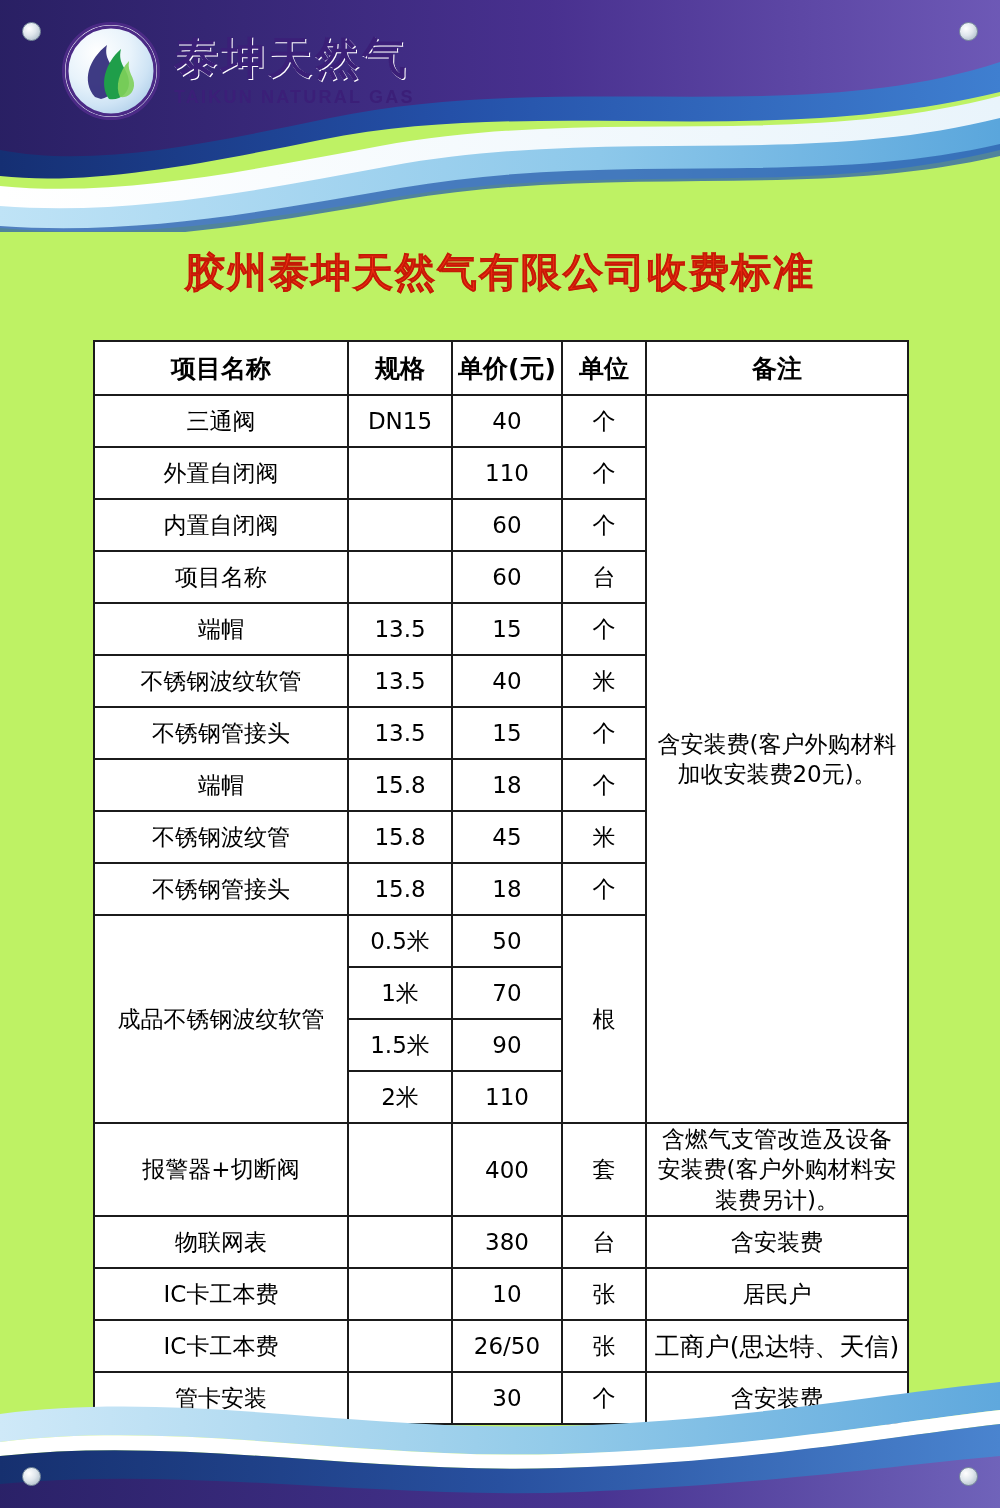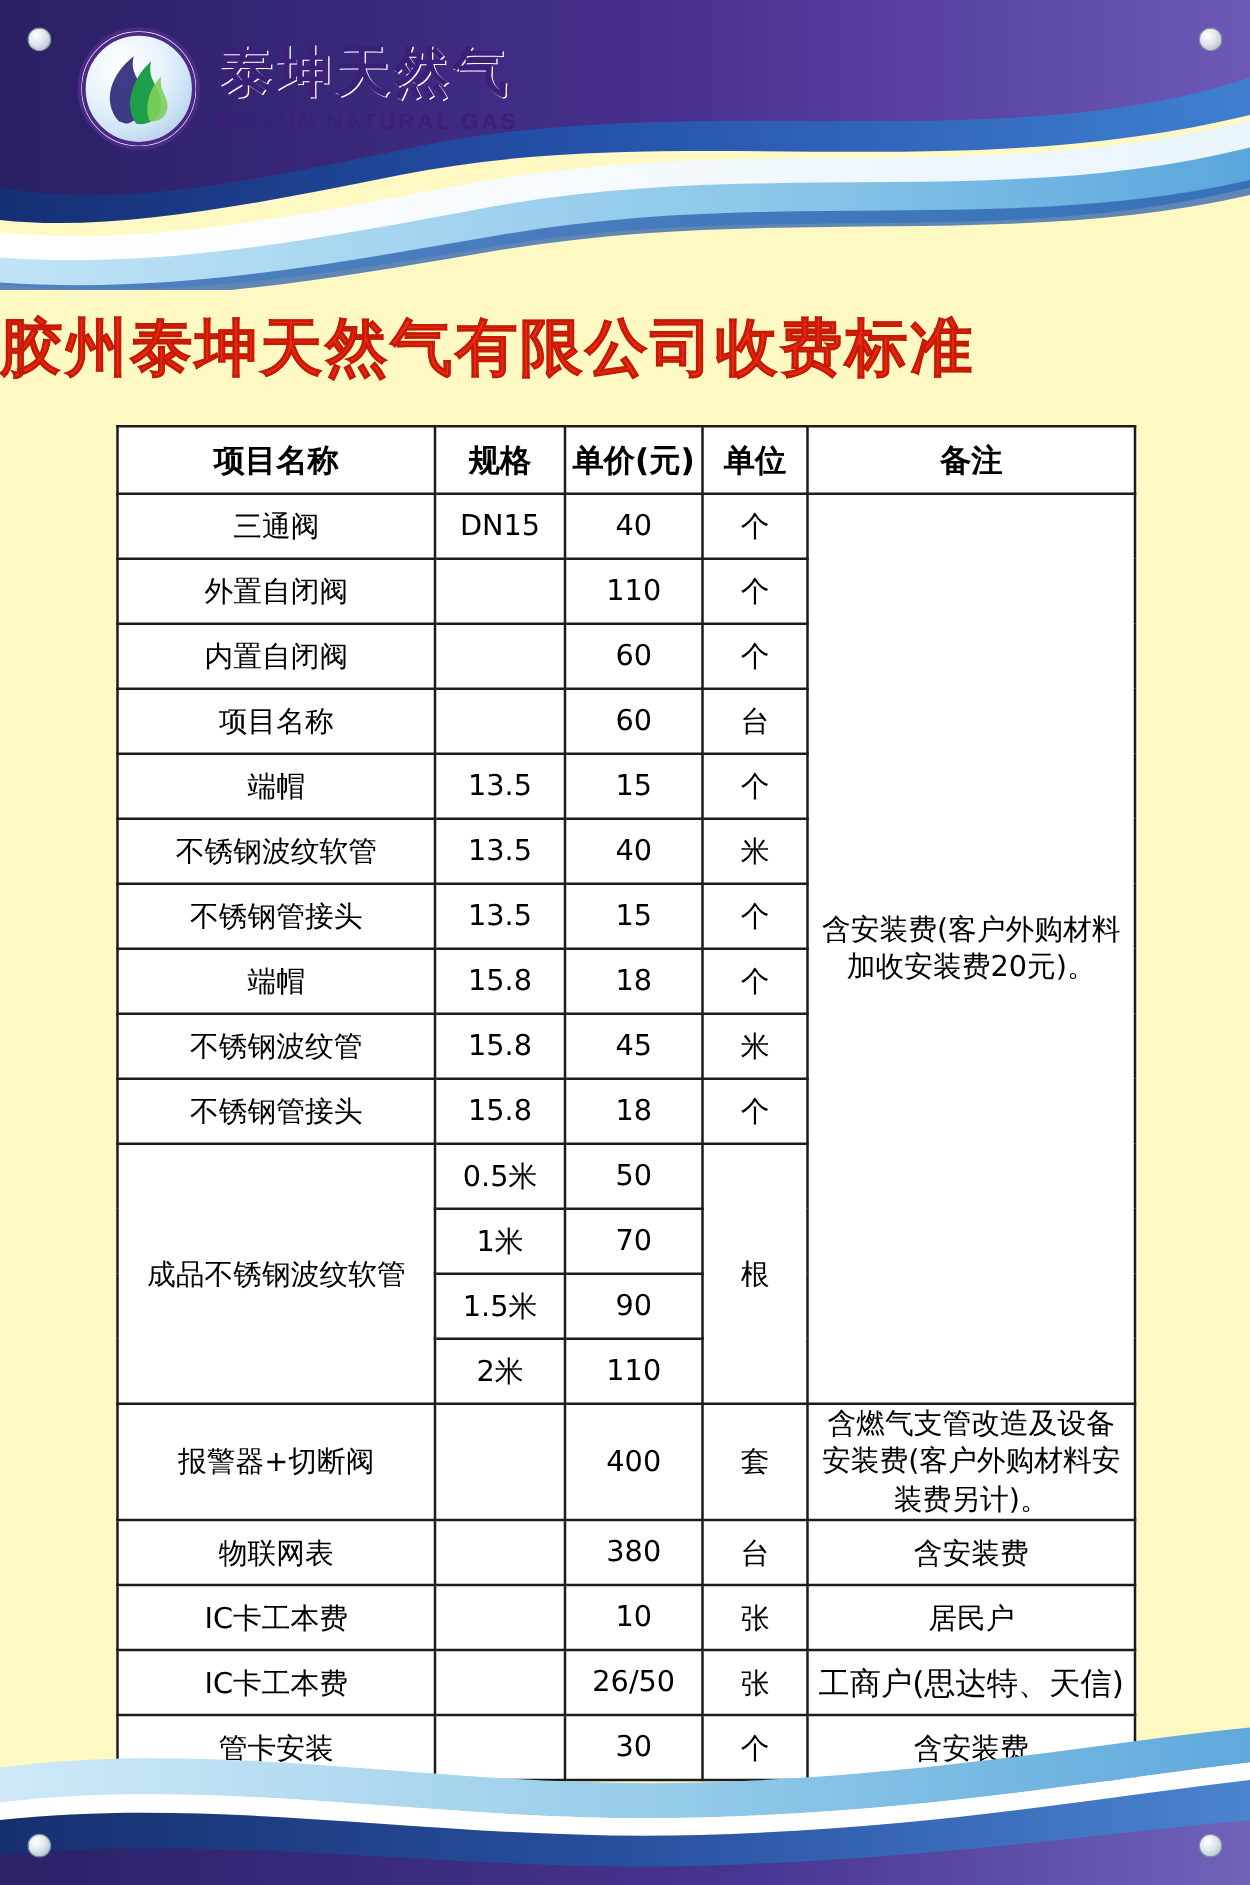--- a/index.html
+++ b/index.html
@@ -11,21 +11,21 @@
     height: 1508px;
     background: #ffffff;
     font-family: "Liberation Sans", sans-serif;
     overflow: hidden;
     position: relative;
   }
 
   .poster {
     position: absolute;
     inset: 0;
-    background: #fef9c3;
+    background: #bef264;
     overflow: hidden;
   }
 
   
   .header-band {
     position: absolute;
     top: 0; left: 0;
     width: 1000px;
     height: 232px;
     overflow: hidden;
@@ -98,22 +98,22 @@
   .screw.tr { top: 22px; right: 22px; }
   .screw.bl { bottom: 22px; left: 22px; }
   .screw.br { bottom: 22px; right: 22px; }
 
   
   .title {
     position: absolute;
     top: 245px;
     left: 0;
     width: 1000px;
-    text-align: left;
-    font-size: 50px;
+    text-align: center;
+    font-size: 40px;
     font-weight: bold;
     color: #ef2a12;
     letter-spacing: 2px;
     font-family: "DejaVu Sans", "Liberation Sans", sans-serif;
     -webkit-text-stroke: 0.6px #c41a06;
   }
 
   
   .table-wrap {
     position: absolute;

